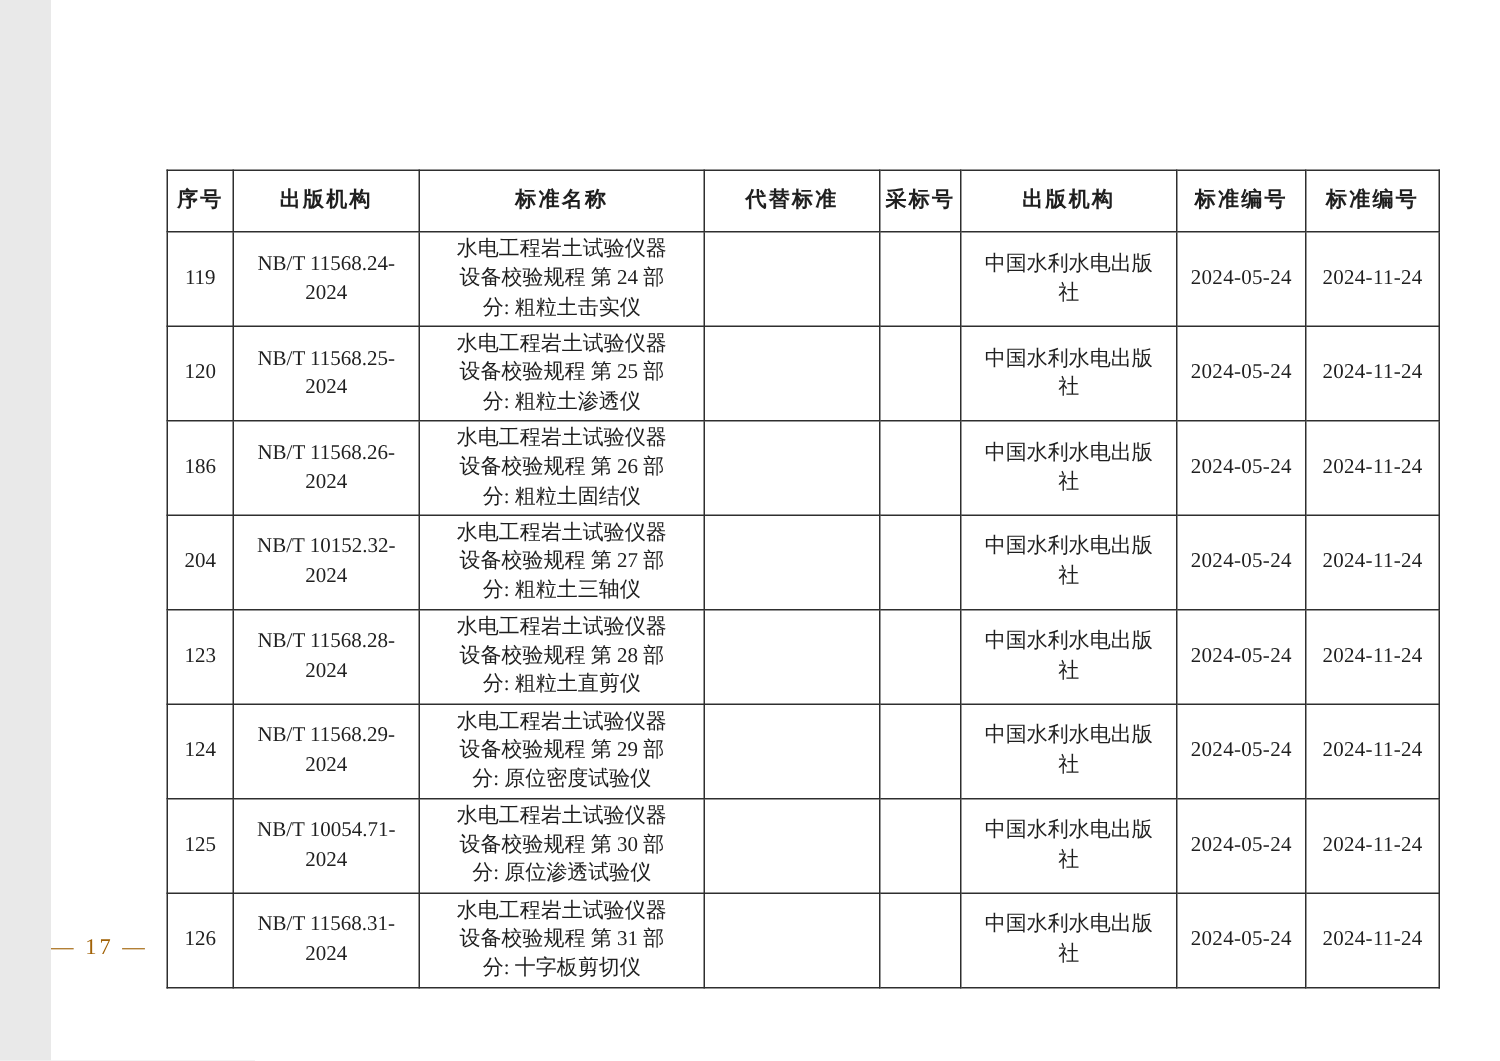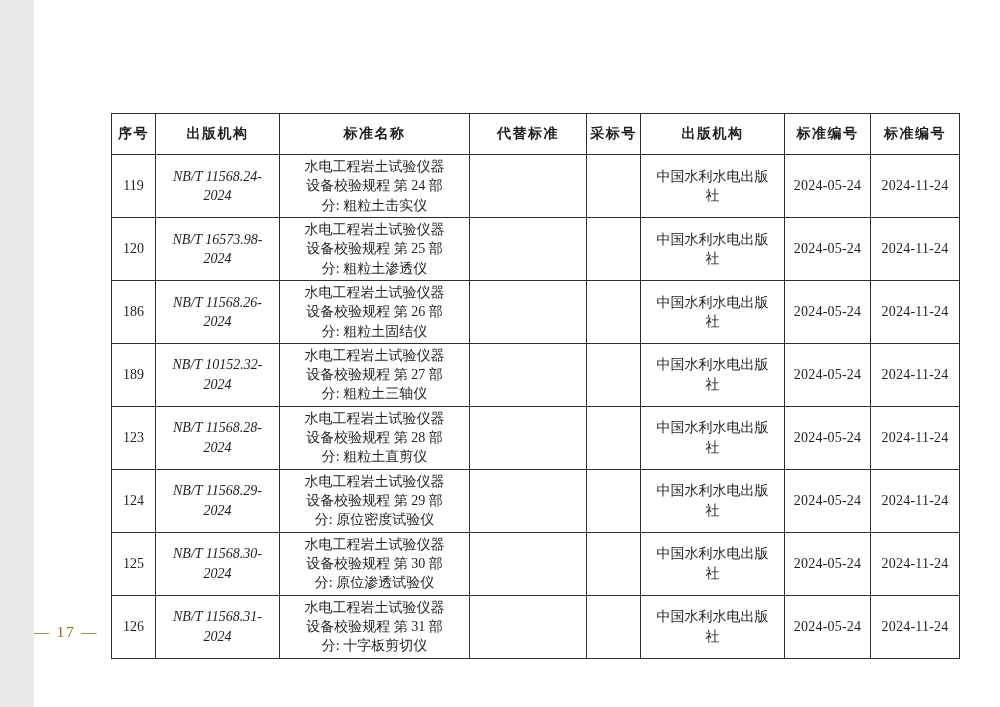--- a/index.html
+++ b/index.html
@@ -32,21 +32,21 @@
     padding: 2px 3px;
     white-space: pre-line;
     overflow: hidden;
   }
   table.standards th {
     font-weight: bold;
     letter-spacing: 1.5px;
     height: 41px;
   }
   table.standards tr.data-row td { height: 57px; }
-  td.cell-code { font-size: 13.5px; font-style: italic; }
+  td.cell-code { font-size: 13.5px; }
   td.cell-date { font-size: 13.5px; letter-spacing: 0.2px; }
   .page-number {
     position: absolute;
     top: 624px;
     left: 0;
     width: 100%;
     font-size: 15px;
     letter-spacing: 2px;
     color: #a16207;
   }
@@ -89,21 +89,21 @@
 分: 粗粒土击实仪</td>
         <td class="cell-replaced"></td>
         <td class="cell-adopted"></td>
         <td class="cell-publisher">中国水利水电出版
 社</td>
         <td class="cell-date">2024-05-24</td>
         <td class="cell-date">2024-11-24</td>
       </tr>
       <tr class="data-row">
         <td class="cell-seq">120</td>
-        <td class="cell-code">NB/T 16573.98-
+        <td class="cell-code">NB/T 11568.25-
 2024</td>
         <td class="cell-name">水电工程岩土试验仪器
 设备校验规程 第 25 部
 分: 粗粒土渗透仪</td>
         <td class="cell-replaced"></td>
         <td class="cell-adopted"></td>
         <td class="cell-publisher">中国水利水电出版
 社</td>
         <td class="cell-date">2024-05-24</td>
         <td class="cell-date">2024-11-24</td>
@@ -116,21 +116,21 @@
 设备校验规程 第 26 部
 分: 粗粒土固结仪</td>
         <td class="cell-replaced"></td>
         <td class="cell-adopted"></td>
         <td class="cell-publisher">中国水利水电出版
 社</td>
         <td class="cell-date">2024-05-24</td>
         <td class="cell-date">2024-11-24</td>
       </tr>
       <tr class="data-row">
-        <td class="cell-seq">189</td>
+        <td class="cell-seq">204</td>
         <td class="cell-code">NB/T 10152.32-
 2024</td>
         <td class="cell-name">水电工程岩土试验仪器
 设备校验规程 第 27 部
 分: 粗粒土三轴仪</td>
         <td class="cell-replaced"></td>
         <td class="cell-adopted"></td>
         <td class="cell-publisher">中国水利水电出版
 社</td>
         <td class="cell-date">2024-05-24</td>
@@ -159,21 +159,21 @@
 分: 原位密度试验仪</td>
         <td class="cell-replaced"></td>
         <td class="cell-adopted"></td>
         <td class="cell-publisher">中国水利水电出版
 社</td>
         <td class="cell-date">2024-05-24</td>
         <td class="cell-date">2024-11-24</td>
       </tr>
       <tr class="data-row">
         <td class="cell-seq">125</td>
-        <td class="cell-code">NB/T 11568.30-
+        <td class="cell-code">NB/T 10054.71-
 2024</td>
         <td class="cell-name">水电工程岩土试验仪器
 设备校验规程 第 30 部
 分: 原位渗透试验仪</td>
         <td class="cell-replaced"></td>
         <td class="cell-adopted"></td>
         <td class="cell-publisher">中国水利水电出版
 社</td>
         <td class="cell-date">2024-05-24</td>
         <td class="cell-date">2024-11-24</td>

